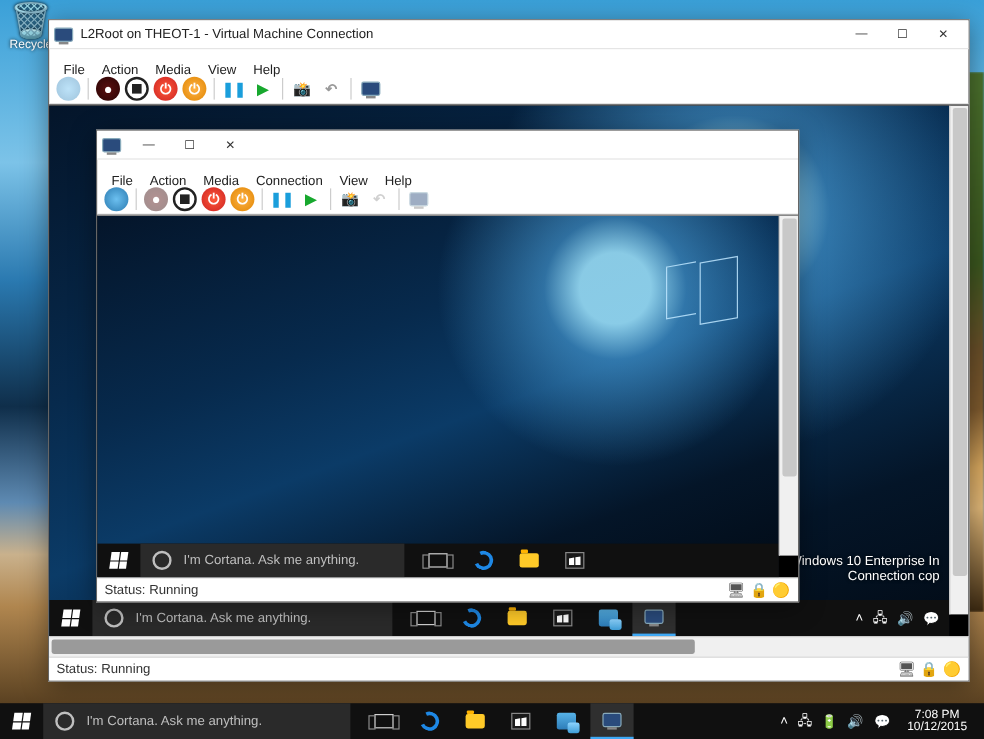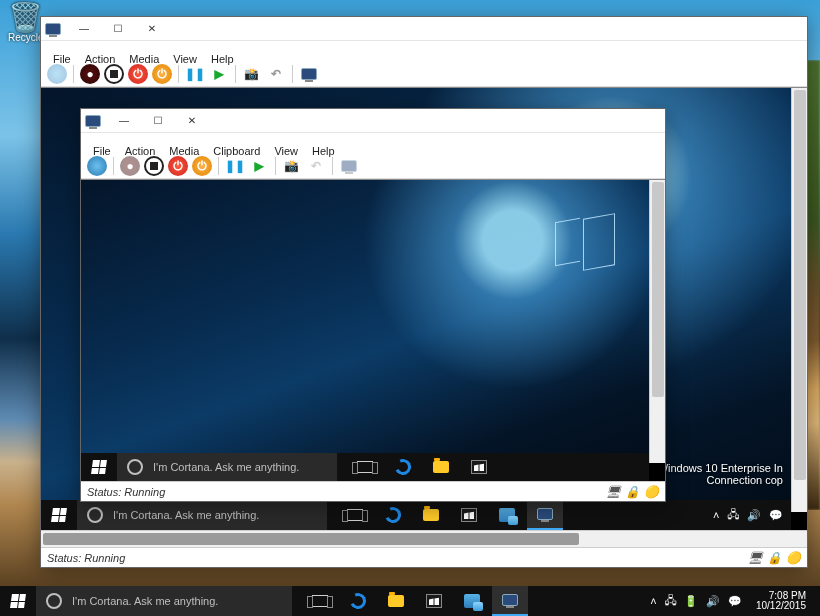--- a/index.html
+++ b/index.html
@@ -50,21 +50,21 @@
 
   .vm-content { flex: 1; position: relative; overflow: hidden; background: #000; border-top: 1px solid #888; }
   .scroll-v {
     position: absolute; right: 0; top: 0; bottom: 18px; width: 16px; background: #f0f0f0;
     border-left: 1px solid #ccc; display: flex; flex-direction: column; align-items: center;
   }
   .scroll-v .thumb { width: 12px; background: #c8c8c8; border-radius: 2px; margin-top: 2px; }
 
   .statusbar {
     height: 20px; border-top: 1px solid #ccc; background: #fff; display: flex;
-    align-items: center; justify-content: space-between; padding: 0 6px; font-size: 11px; color: #333; font-style: italic;
+    align-items: center; justify-content: space-between; padding: 0 6px; font-size: 11px; color: #333;
   }
   .status-icons { display: flex; gap: 4px; font-size: 12px; color: #555; }
 
   
   .guest-desktop { position: absolute; inset: 0; }
   .guest-bg-win10 {
     position: absolute; inset: 0;
     background:
       radial-gradient(circle at 76% 20%, rgba(160,230,255,.85) 0 6%, rgba(80,170,230,.55) 12%, rgba(0,0,0,0) 30%),
       linear-gradient(160deg, #04152a 0%, #072a4d 35%, #0b3b67 55%, #041528 80%, #020b16 100%);
@@ -92,21 +92,21 @@
   .win-glyph { width: 14px; height: 14px; display: grid; grid-template-columns: 1fr 1fr; grid-template-rows: 1fr 1fr; gap: 1px; transform: skewX(-8deg); }
   .win-glyph span { background: #fff; }
   .taskbar .cortana {
     height: 100%; flex: 0 0 auto; display: flex; align-items: center; background: #2a2a2a; padding: 0 10px; gap: 10px; color: #bfbfbf;
   }
   .taskbar .cortana .ring { width: 16px; height: 16px; border: 2px solid #bfbfbf; border-radius: 50%; }
   .taskbar .tasks { display: flex; align-items: center; height: 100%; margin-left: 10px; gap: 2px; }
   .taskbar .task { width: 36px; height: 100%; display: flex; align-items: center; justify-content: center; font-size: 14px; }
   .taskbar .task.active { background: #2f2f2f; border-bottom: 2px solid #3fa9f5; }
   .taskbar .tray { margin-left: auto; display: flex; align-items: center; height: 100%; gap: 8px; padding: 0 8px; }
-  .taskbar .clock { text-align: right; line-height: 1.05; font-size: 10px; padding: 0 6px; }
+  .taskbar .clock { text-align: center; line-height: 1.05; font-size: 10px; padding: 0 6px; }
 
   
   .i-taskview { width: 16px; height: 12px; border: 1px solid #cfcfcf; position: relative; }
   .i-taskview::before, .i-taskview::after { content: ""; position: absolute; width: 4px; height: 10px; border: 1px solid #8a8a8a; top: 0; }
   .i-taskview::before { left: -6px; } .i-taskview::after { right: -6px; }
   .i-edge { width: 16px; height: 16px; border-radius: 50%; border: 3px solid #1e88e5; border-left-color: transparent; transform: rotate(20deg); }
   .i-folder { width: 16px; height: 12px; background: #ffca28; border-radius: 2px; position: relative; }
   .i-folder::before { content: ""; position: absolute; left: 1px; top: -3px; width: 6px; height: 3px; background: #ffb300; border-radius: 1px; }
   .i-store { width: 16px; height: 14px; background: #1a1a1a; border: 1px solid #888; position: relative; }
   .i-store .w { position: absolute; inset: 2px; background: #fff; clip-path: polygon(0 30%, 45% 20%, 45% 100%, 0 100%); }
@@ -152,20 +152,21 @@
   <div class="recycle-bin">
     <div class="glyph">🗑️</div>
     <div>Recycle</div>
   </div>
 
   <div class="vm-window outer-window">
     <div class="titlebar">
       <div class="app-icon">
           <div class="i-vmc"></div>
         </div>
+      <div class="title-text">L2Root on THEOT-1 - Virtual Machine Connection</div>
       <div class="win-ctrls">
         <div class="btn">—</div>
         <div class="btn">☐</div>
         <div class="btn close">✕</div>
       </div>
     </div>
     <div class="menubar">
       <span>File</span>
       <span>Action</span>
       <span>Media</span>
@@ -273,21 +274,21 @@
       <div class="win-ctrls">
         <div class="btn">—</div>
         <div class="btn">☐</div>
         <div class="btn close">✕</div>
       </div>
     </div>
     <div class="menubar">
       <span>File</span>
       <span>Action</span>
       <span>Media</span>
-      <span>Clipboard</span>
+      <span>Connection</span>
       <span>View</span>
       <span>Help</span>
     </div>
     <div class="toolbar">
       <div class="tb-btn round c-blue"></div>
       <div class="sep"></div>
       <div class="tb-btn round c-darkred dim">●</div>
       <div class="tb-btn c-stop"></div>
       <div class="tb-btn round c-red">⏻</div>
       <div class="tb-btn round c-orange">⏻</div>

